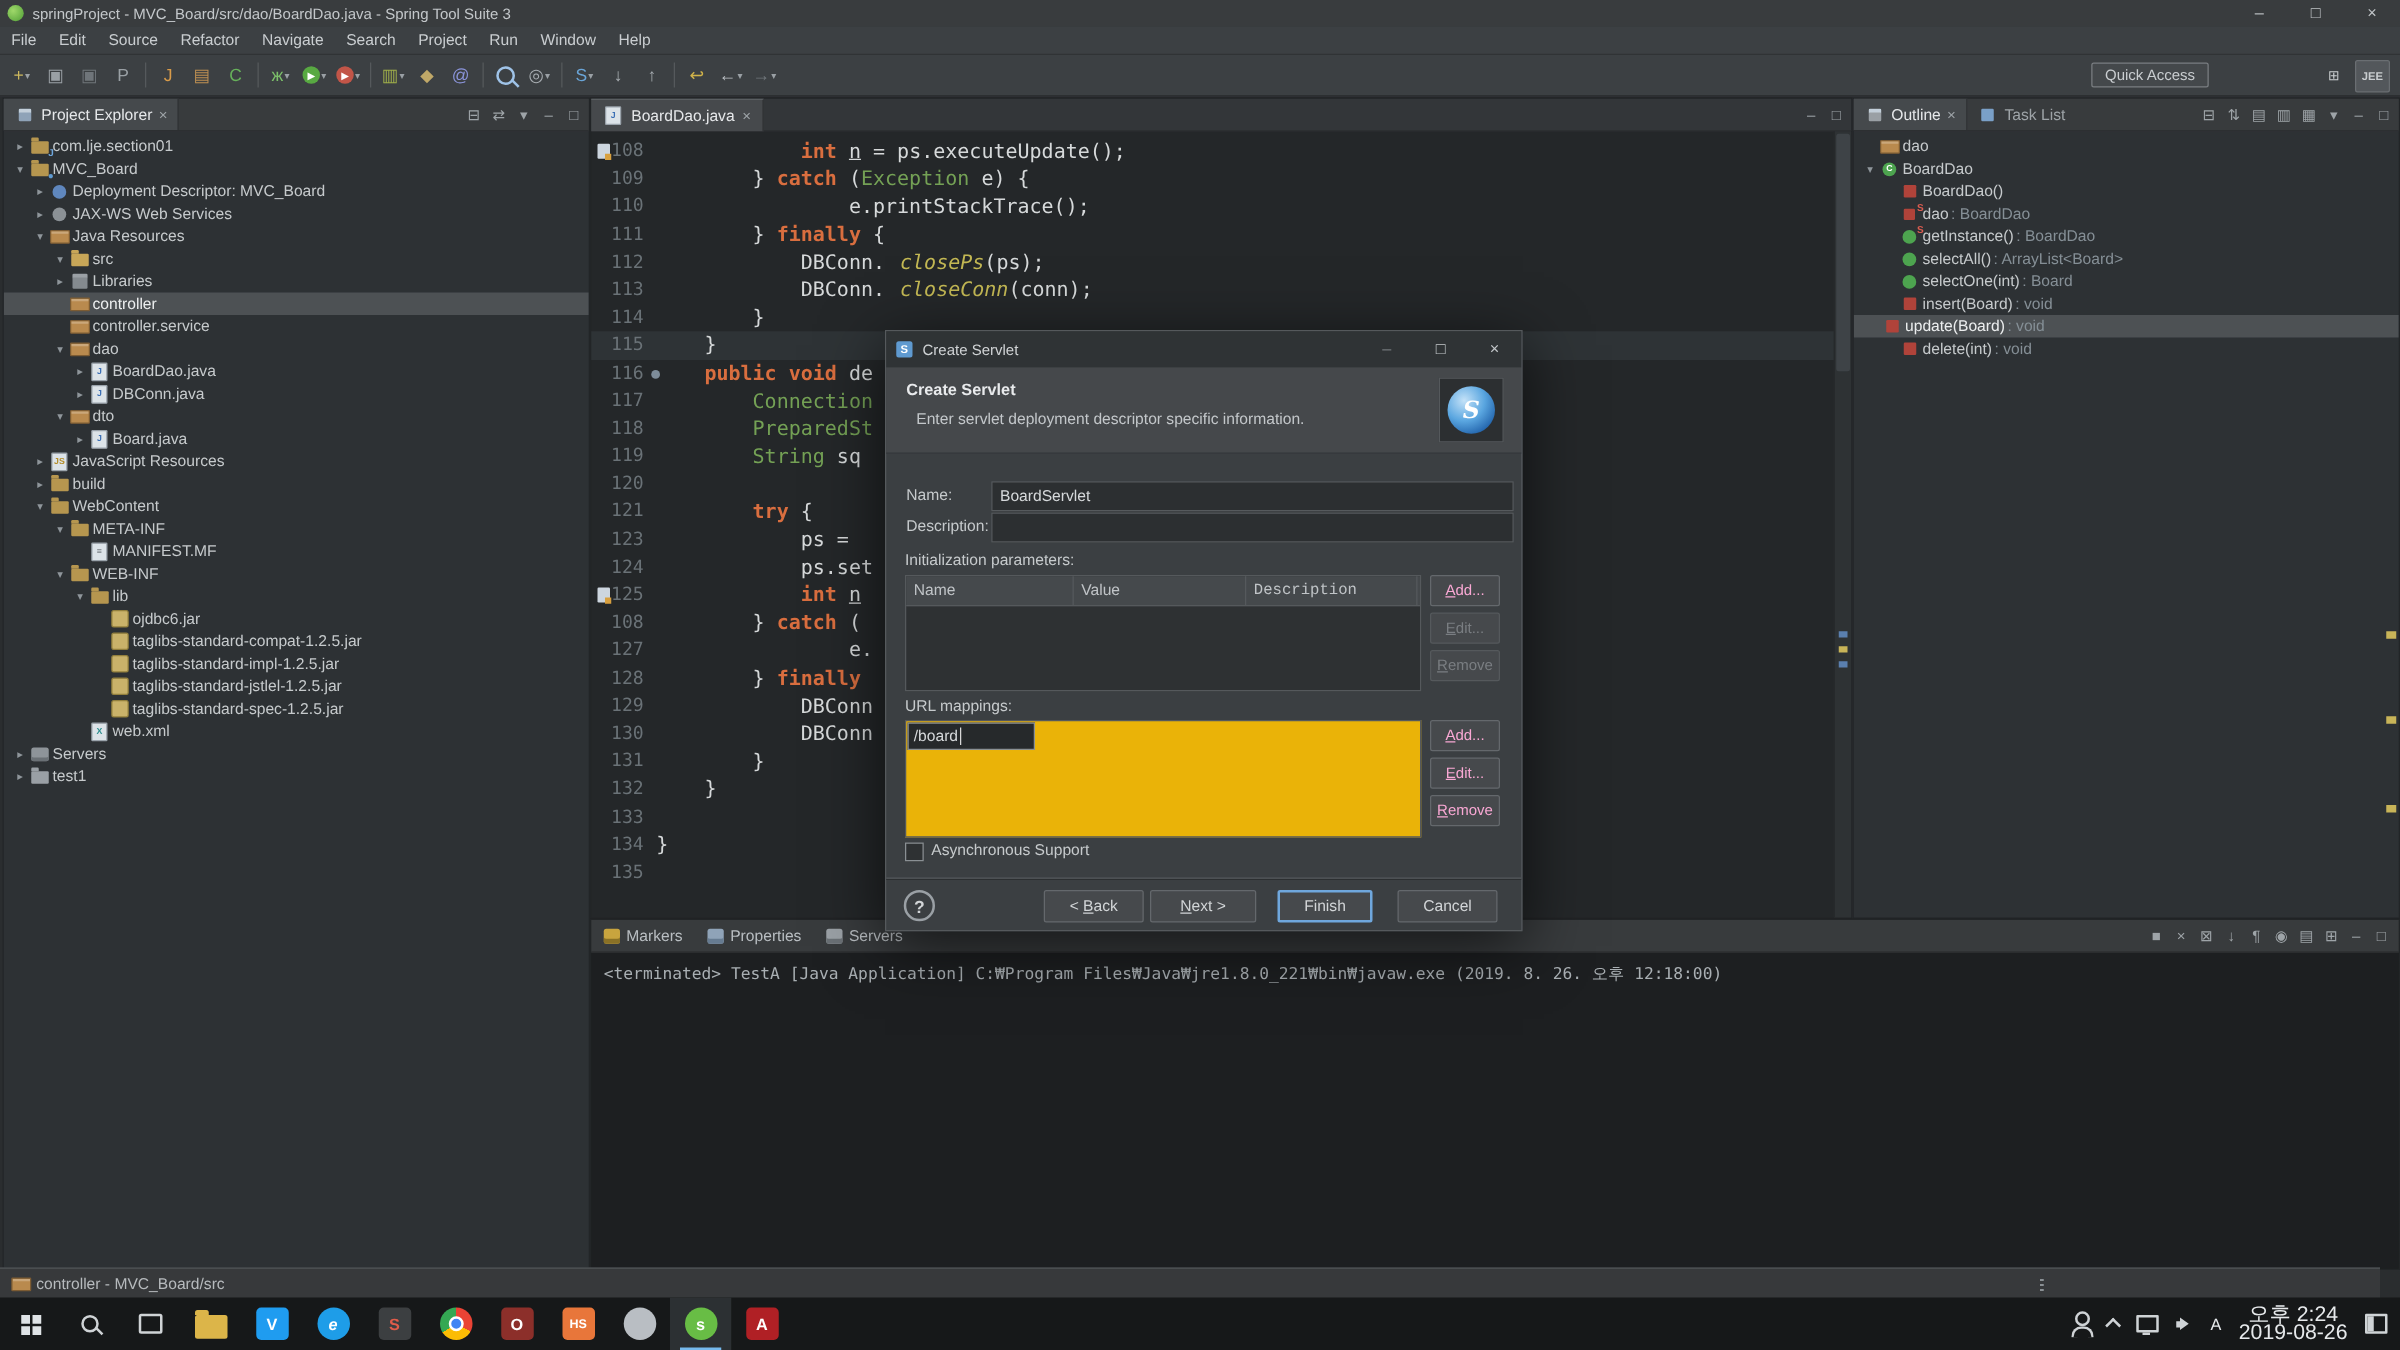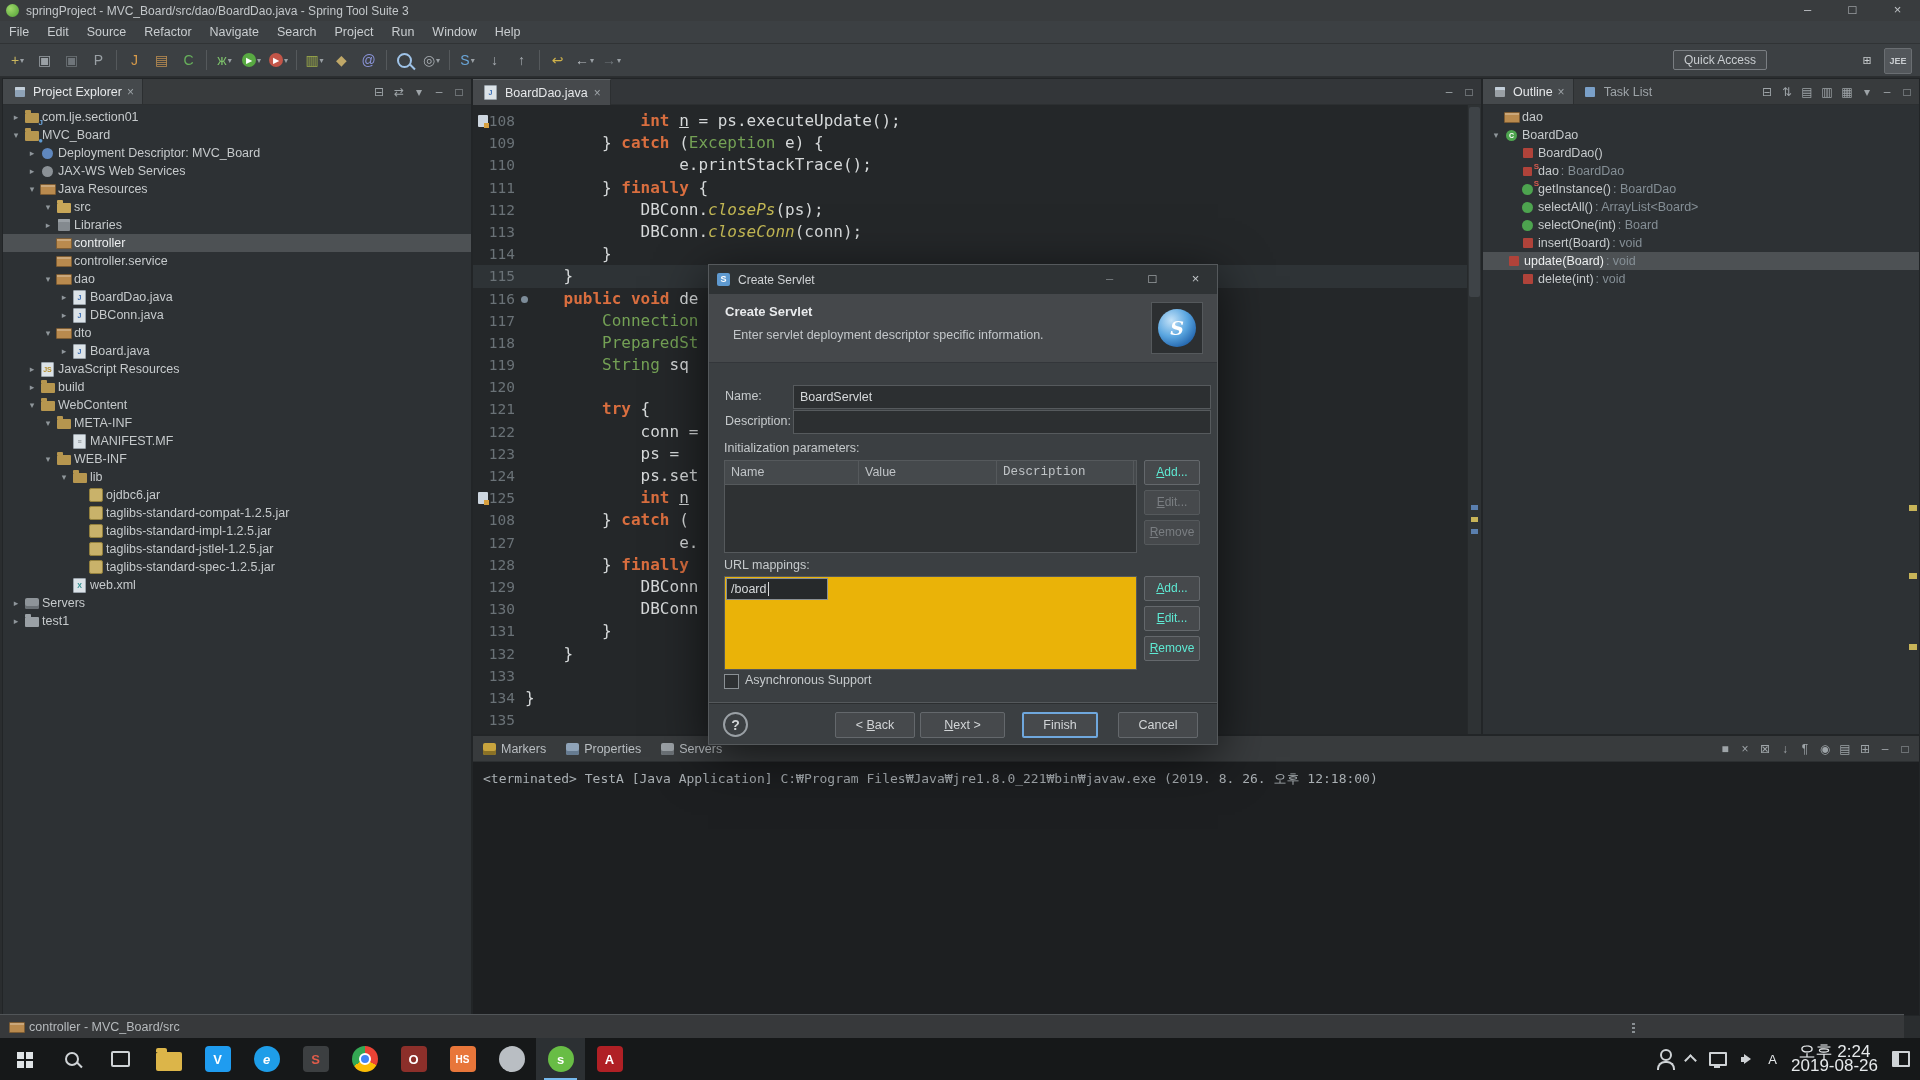--- a/index.html
+++ b/index.html
@@ -63,21 +63,21 @@
   .code{position:absolute;left:0;top:31px;right:13px;bottom:0;font-family:"DejaVu Sans Mono",monospace;font-size:16px;}
   .cl{position:relative;height:22.2px;line-height:22.2px;}
   .cl.cur{background:#2e3336;}
   .lno{position:absolute;left:10px;width:32px;text-align:right;color:#6a7277;font-size:14.5px;}
   .gm{position:absolute;left:5px;top:5px;width:10px;height:12px;background:#cdd6df;border-radius:1px;}
   .gm::after{content:"";position:absolute;right:-1px;bottom:-1px;width:5px;height:5px;background:#d8a03f;}
   .bullet{position:absolute;left:48px;top:8px;width:7px;height:7px;border-radius:50%;background:#7d8c99;}
   .ctext{position:absolute;left:52px;white-space:pre;color:#d6d9da;}
   .tk-k{color:#d96e3f;font-weight:bold;}
   .tk-c{color:#74a155;}
-  .tk-m{color:#c3b854;font-style:italic;}
+  .tk-m{color:#c3b854;font-style:italic;margin-left:12px;}
   .tk-v{text-decoration:underline;}
   .ruler{position:absolute;right:0;top:26px;bottom:0;width:13px;background:#2e3234;border-left:1px solid #26292b;}
   .rthumb{position:absolute;left:1px;right:1px;top:2px;height:190px;background:#3e4347;border-radius:2px;}
   .rmk{position:absolute;left:3px;width:7px;height:5px;}
   
   .om{position:absolute;right:2px;width:8px;height:6px;background:#c8b458;}
   
   .btab{display:flex;align-items:center;gap:5px;padding:0 10px;height:26px;color:#b9bec2;}
   .bt-ico{width:13px;height:12px;border-radius:2px;flex:none;}
   .bt-markers-icon{background:#c8a43e;box-shadow:inset 0 -4px 0 #8a7126;}
@@ -130,21 +130,21 @@
   .sphere-box{position:absolute;right:14px;top:8px;width:50px;height:50px;background:#2c2f31;border:1px solid #55595c;display:flex;align-items:center;justify-content:center;}
   .sphere{width:38px;height:38px;border-radius:50%;background:radial-gradient(circle at 35% 30%,#c4e2f8,#5aa6e0 45%,#1e5fa8 82%);display:flex;align-items:center;justify-content:center;color:#fff;font:italic bold 19px "DejaVu Serif",serif;}
   .dlbl{position:absolute;color:#c6cacc;font-size:12.5px;}
   .dfield{position:absolute;left:84px;width:404px;height:22px;background:#2c2f31;border:1px solid #565a5d;color:#d6d9db;font-size:12.5px;line-height:22px;padding:0 6px;}
   .dtable{position:absolute;left:15px;top:195px;width:411px;height:91px;border:1px solid #55595c;background:#2e3133;}
   .thead{display:flex;height:23px;background:#45494c;border-bottom:1px solid #55595c;}
   .thc{line-height:23px;padding-left:6px;color:#c0c4c7;border-right:1px solid #55595c;box-sizing:border-box;}
   .dlist{position:absolute;left:15px;top:311px;width:411px;height:92px;border:1px solid #55595c;background:#eab308;}
   .url-edit{margin:1px 0 0 1px;width:92px;height:20px;border:1px solid #8a9094;background:#26292b;color:#d6d9db;font-size:12.5px;line-height:20px;padding:0 4px;display:flex;align-items:center;}
   .caret{display:inline-block;width:1px;height:14px;background:#d8d8d8;margin-left:2px;}
-  .dbtn{position:absolute;left:435px;width:56px;height:25px;background:#46494c;border:1px solid #64686c;border-radius:2px;color:#5eead4;font-size:12px;text-align:center;line-height:23px;box-sizing:border-box;}
+  .dbtn{position:absolute;left:435px;width:56px;height:25px;background:#46494c;border:1px solid #64686c;border-radius:2px;color:#f9a8d4;font-size:12px;text-align:center;line-height:23px;box-sizing:border-box;}
   .dbtn.dis{color:#7a7e82;border-color:#55595c;}
   .chkbox{position:absolute;left:15px;top:409px;width:13px;height:13px;background:#2e3133;border:1px solid #8a9094;}
   .dsep{position:absolute;left:0;right:0;top:437px;height:1px;background:#55595c;box-shadow:0 1px 0 #2c2f31;}
   .helpbtn{position:absolute;left:14px;top:447px;width:25px;height:25px;border:2px solid #9aa0a5;border-radius:50%;color:#d2d5d7;font-weight:bold;font-size:14px;text-align:center;line-height:22px;box-sizing:border-box;}
   .wizbtn{position:absolute;top:447px;height:26px;background:#46494c;border:1px solid #64686c;border-radius:2px;color:#d2d5d7;font-size:12.5px;text-align:center;line-height:24px;box-sizing:border-box;}
   .wizbtn.def{border:2px solid #6fa7dd;line-height:22px;}
   u{text-decoration:underline;}
 </style>
 </head>
 <body>
@@ -555,24 +555,20 @@
         </div>
         <div class="cl">
           <span class="lno">120</span>
           <span class="ctext"></span>
         </div>
         <div class="cl">
           <span class="lno">121</span>
           <span class="ctext">        <span class="tk-k">try</span><span> {</span></span>
         </div>
         <div class="cl">
-          <span class="lno">122</span>
-          <span class="ctext">            <span>conn =</span></span>
-        </div>
-        <div class="cl">
           <span class="lno">123</span>
           <span class="ctext">            <span>ps = </span></span>
         </div>
         <div class="cl">
           <span class="lno">124</span>
           <span class="ctext">            <span>ps.set</span></span>
         </div>
         <div class="cl">
           <span class="gm"></span>
           <span class="lno">125</span>

